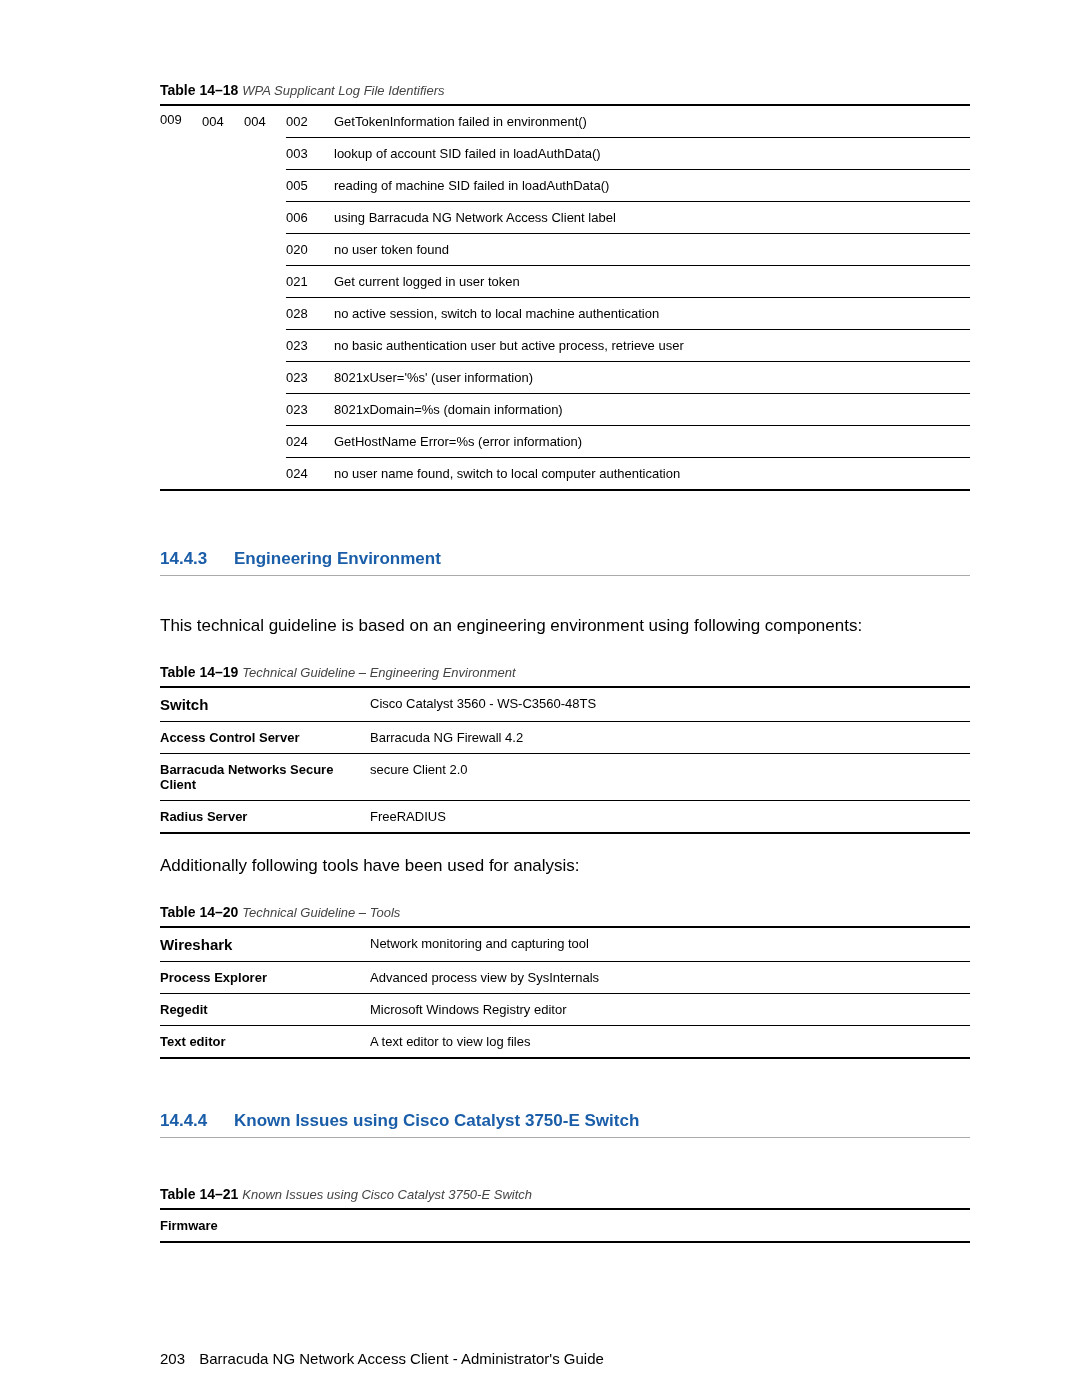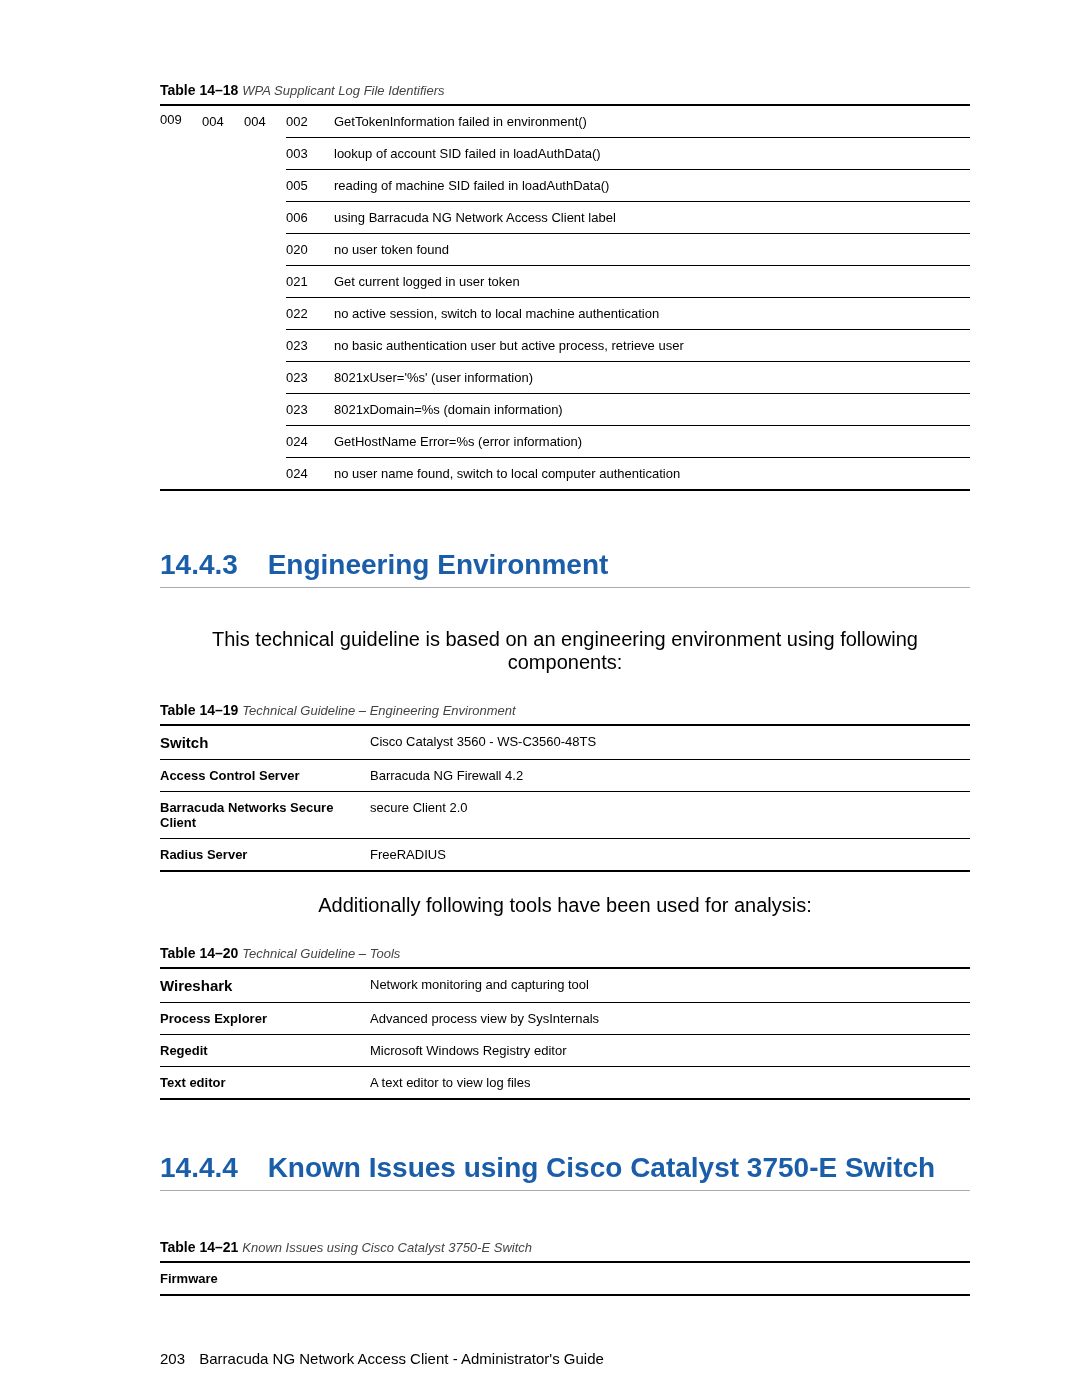--- a/index.html
+++ b/index.html
@@ -46,32 +46,31 @@
   .tbl18 .inner-group {
     flex: 1;
   }
   .tbl18 .inner-row {
     display: flex;
     border-top: 1px solid #000;
   }
   .tbl18 .inner-row:first-child { border-top: none; }
   .section-heading {
     color: #1a5da8;
-    font-size: 28px;
+    font-size: 17px;
     font-weight: bold;
     margin-top: 58px;
     padding-bottom: 6px;
     border-bottom: 1px solid #aaa;
   }
   .section-heading .num { margin-right: 22px; }
   .body-text {
-    font-size: 20px;
+    font-size: 17px;
     margin-top: 40px;
     margin-bottom: 28px;
-    text-align: center;
   }
   .kv-table {
     width: 100%;
     border-top: 2px solid #000;
     border-bottom: 2px solid #000;
     font-size: 13px;
     margin-bottom: 22px;
   }
   .kv-row {
     display: flex;
@@ -126,21 +125,21 @@
           </div>
           <div class="inner-row">
             <div class="c4">020</div>
             <div class="c5">no user token found</div>
           </div>
           <div class="inner-row">
             <div class="c4">021</div>
             <div class="c5">Get current logged in user token</div>
           </div>
           <div class="inner-row">
-            <div class="c4">022</div>
+            <div class="c4">028</div>
             <div class="c5">no active session, switch to local machine authentication</div>
           </div>
           <div class="inner-row">
             <div class="c4">023</div>
             <div class="c5">no basic authentication user but active process, retrieve user</div>
           </div>
           <div class="inner-row">
             <div class="c4">023</div>
             <div class="c5">8021xUser='%s' (user information)</div>
           </div>

